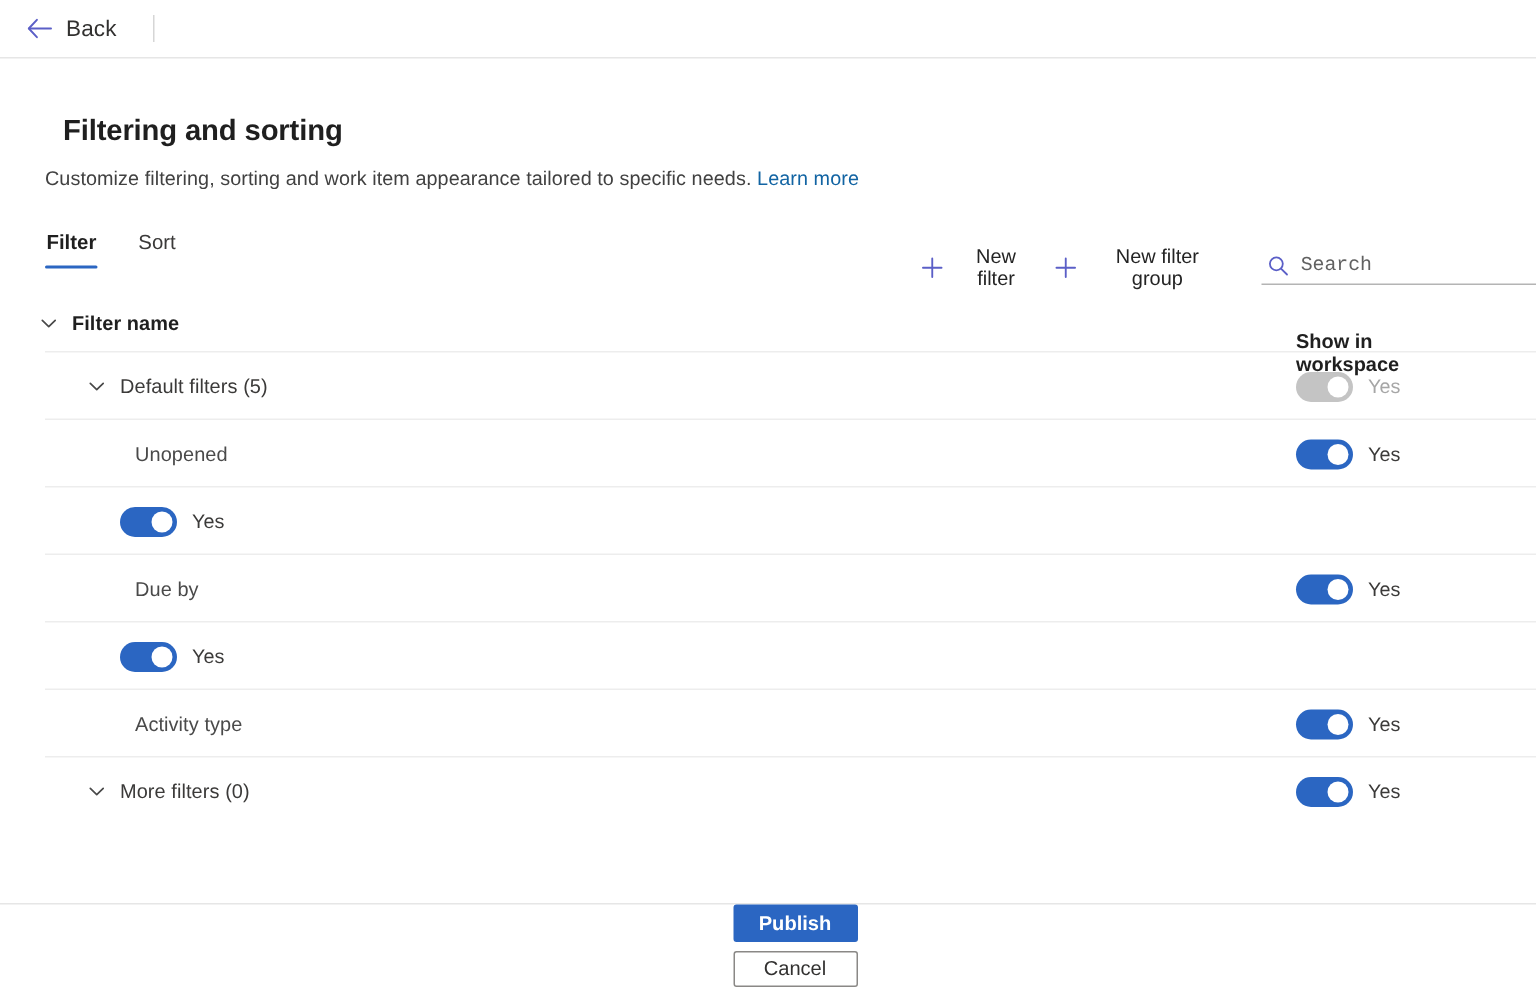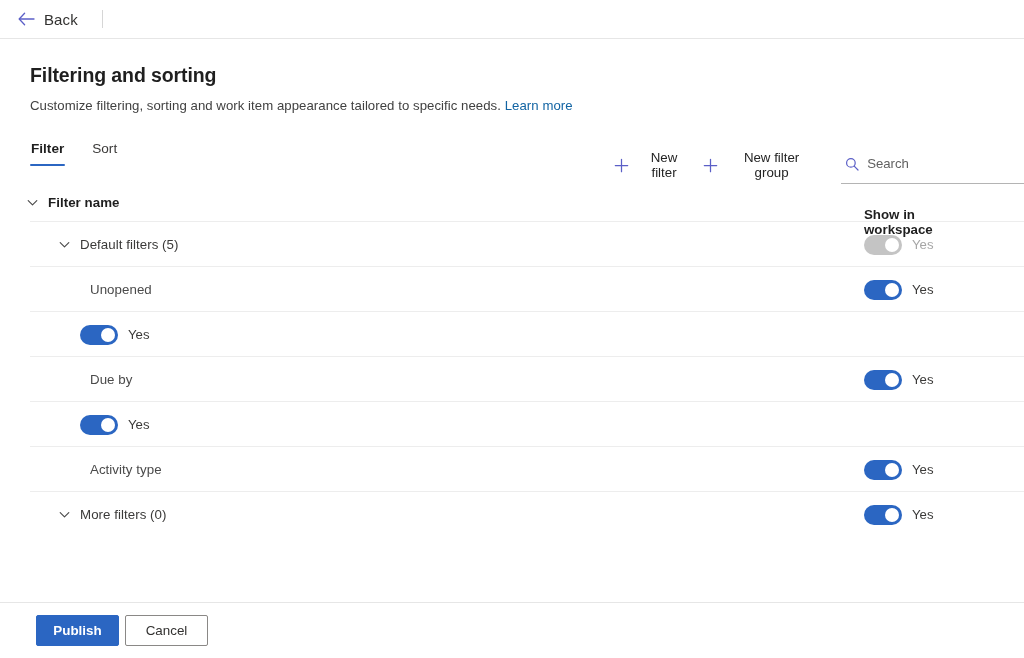--- a/index.html
+++ b/index.html
@@ -52,21 +52,21 @@
   }
 
   
   .page-head {
     padding: 25px 0 0 30px;
   }
   .page-title {
     font-size: 19.5px;
     font-weight: bold;
     color: #1f1f1f;
-    margin: 0;
+    margin: 12px;
     letter-spacing: -0.1px;
   }
   .page-sub {
     margin: 11px 0 0 0;
     font-size: 13.2px;
     color: #414141;
     letter-spacing: .05px;
   }
   .learn-more {
     color: #1264a3;
@@ -111,20 +111,21 @@
     height: 2px;
     background: #2b66c2;
     border-radius: 1px;
   }
 
   .toolbar {
     position: absolute;
     left: 608px;
     top: 8px;
     display: flex;
+    align-items: center;
   }
   .tb-btn {
     display: flex;
     align-items: center;
     gap: 8px;
     background: none;
     border: none;
     font-family: inherit;
     font-size: 13.3px;
     color: #242424;
@@ -151,21 +152,21 @@
   .search-icon {
     width: 14px;
     height: 14px;
     display: block;
     color: #5b5fc7;
     flex: 0 0 auto;
   }
   .search-input {
     border: none;
     outline: none;
-    font-family: Liberation Sans, sans-serif;
+    font-family: Liberation Mono, monospace;
     font-size: 13.2px;
     color: #000000;
     background: transparent;
     width: 100%;
     padding: 0;
   }
   .search-input::placeholder { color: #616161; }
 
   
   .table {
@@ -278,20 +279,21 @@
     right: 0;
     bottom: 0;
     height: 56px;
     border-top: 1px solid #e6e6e6;
     display: flex;
     align-items: center;
     padding-left: 36px;
     gap: 6px;
     box-sizing: border-box;
     background: #fff;
+    flex-direction: column;
   }
   .btn {
     font-family: inherit;
     font-size: 13.4px;
     height: 31px;
     min-width: 83px;
     padding: 0 14px;
     border-radius: 2px;
     cursor: pointer;
     box-sizing: border-box;

